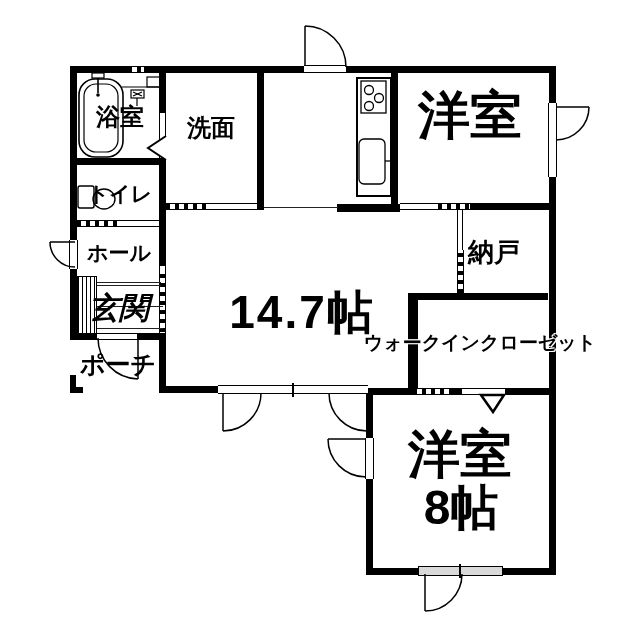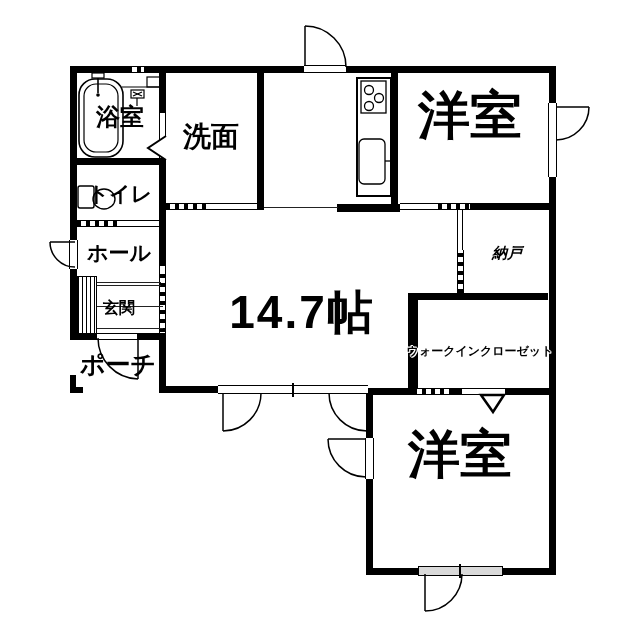--- a/index.html
+++ b/index.html
@@ -176,24 +176,25 @@
           <path d="M98,338 A41,41 0 0 0 138,379"></path>
         </g>
     </g>
 
     <path d="M166,136 L148,148 L166,160" fill="#fff" stroke="#000" stroke-width="2"></path>
 
     <path d="M481,395 L504,395 L493,412 Z" fill="#fff" stroke="#000" stroke-width="2.5"></path>
   </svg>
 
   <div class="lbl" style="left:120px;top:117px;font-size:24px;">浴室</div>
-  <div class="lbl" style="left:211px;top:137px;font-size:28px;">洗面</div>
+  <div class="lbl" style="left:211px;top:128px;font-size:24px;">洗面</div>
   <div class="lbl" style="left:120px;top:193px;font-size:21px;">トイレ</div>
   <div class="lbl" style="left:119px;top:252px;font-size:21px;">ホール</div>
-  <div class="lbl" style="left:119px;top:308px;font-size:16px;">玄関</div>
+  <div class="lbl" style="left:119px;top:308px;font-size:30px;font-style:italic;">玄関</div>
   <div class="lbl" style="left:118px;top:364px;font-size:25px;">ポーチ</div>
   <div class="lbl" style="left:302px;top:312px;font-size:46px;letter-spacing:2px;">14.7帖</div>
   <div class="lbl" style="left:470px;top:115px;font-size:52px;">洋室</div>
-  <div class="lbl" style="left:507px;top:252px;font-size:15px;font-style:italic;">納戸</div>
-  <div class="lbl halo" style="left:480px;top:351px;font-size:12px;">ウォークインクローゼット</div>
+  <div class="lbl" style="left:494px;top:252px;font-size:26px;">納戸</div>
+  <div class="lbl halo" style="left:480px;top:342px;font-size:19px;">ウォークインクローゼット</div>
   <div class="lbl" style="left:460px;top:454px;font-size:52px;">洋室</div>
+  <div class="lbl" style="left:461px;top:508px;font-size:48px;">8帖</div>
 
 </div>
 
 </body></html>

